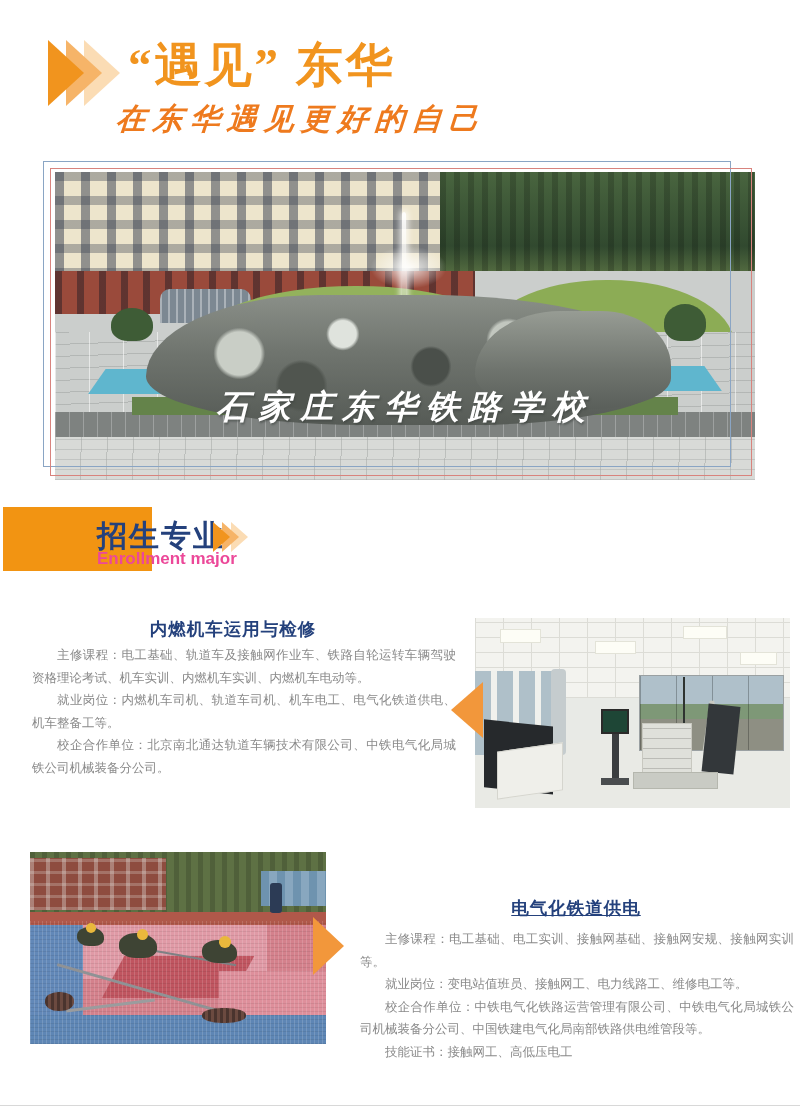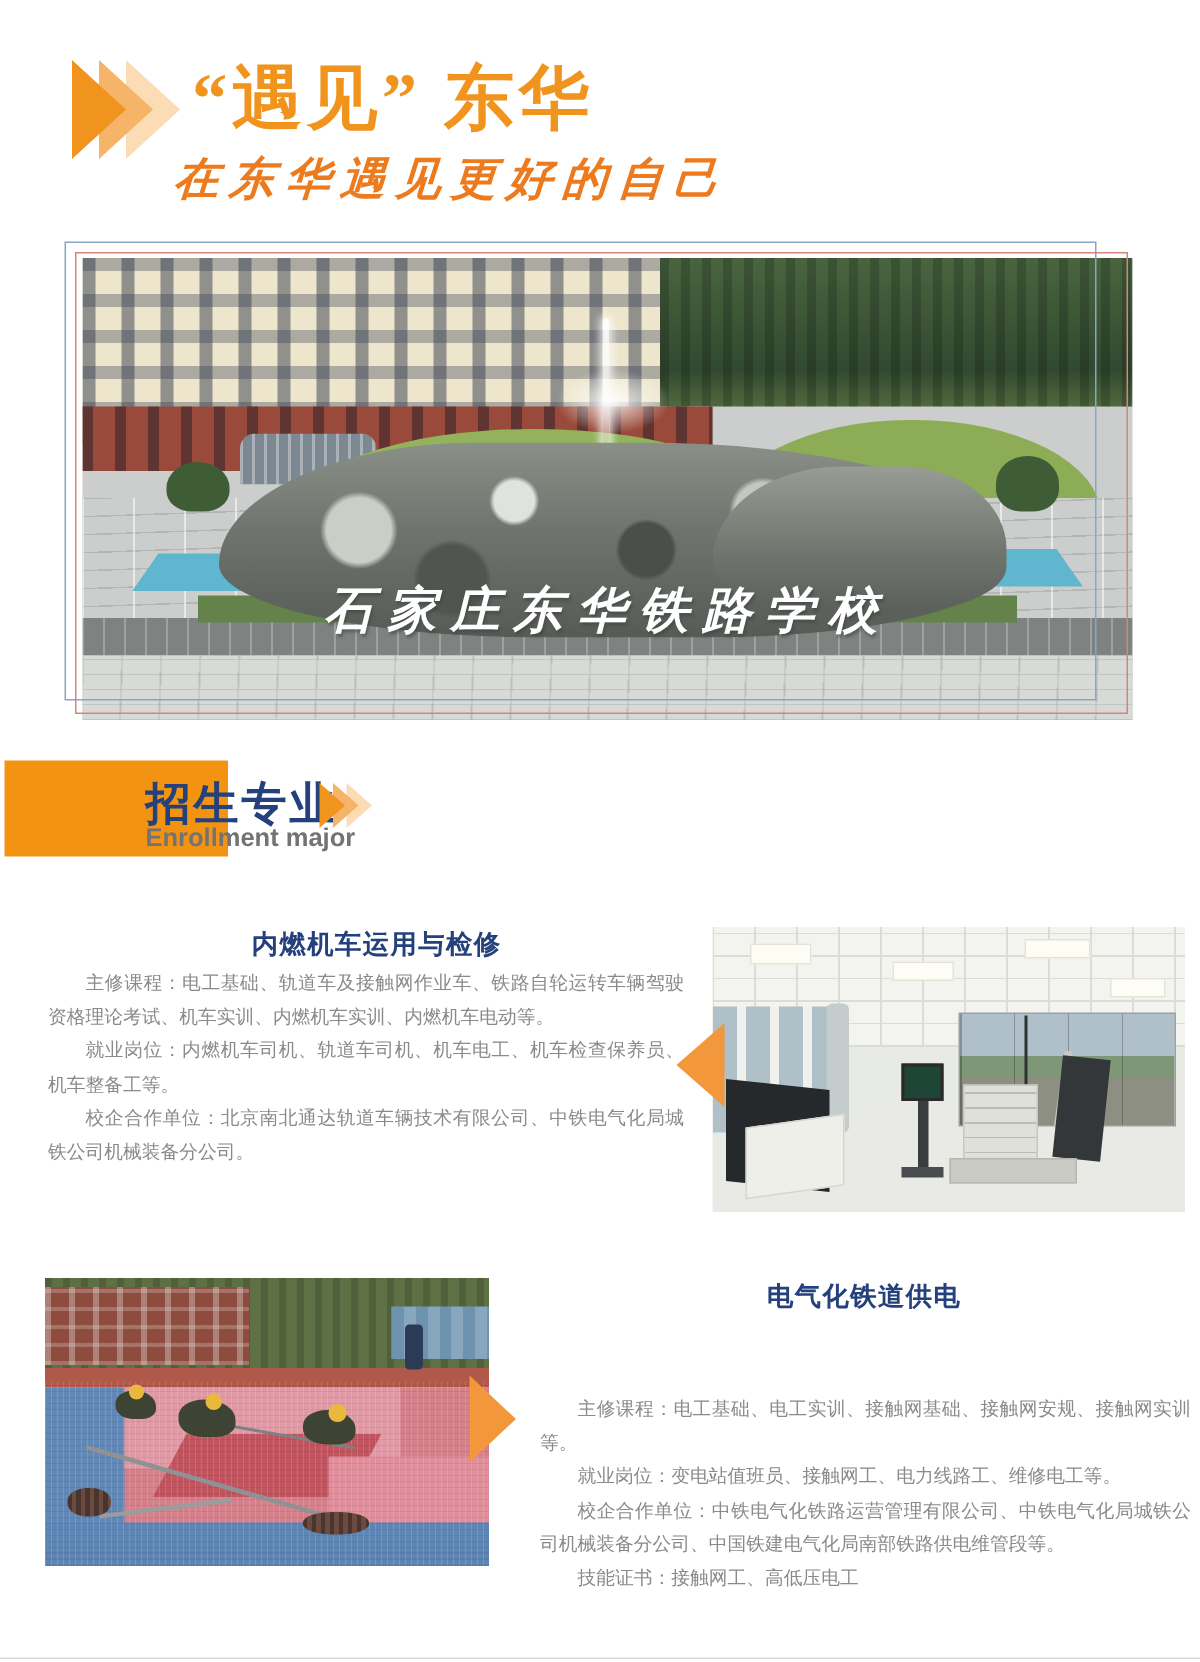--- a/index.html
+++ b/index.html
@@ -73,31 +73,31 @@
     border-radius:55% 45% 50% 45% / 80% 70% 40% 45%;
     background:linear-gradient(180deg,#979C94 0%, #6F746E 60%, #5A5F5A 100%); }
   .h-sign { left:0; top:69%; width:100%; text-align:center; z-index:5;
     font-family:Liberation Mono, monospace; font-style:italic; font-weight:bold;
     font-size:33px; color:#ffffff; letter-spacing:9px; white-space:nowrap;
     text-shadow:1px 2px 2px rgba(60,65,62,.55); }
 
   
   .sec-block { position:absolute; left:3px; top:507px; width:149px; height:64px; background:#F29412; }
   .sec-cn { position:absolute; left:97px; top:516px; font-size:30px; font-weight:bold; color:#24417C; letter-spacing:2px; white-space:nowrap; }
-  .sec-en { position:absolute; left:97px; top:549px; font-size:17px; font-weight:bold; color:#737373; white-space:nowrap;text-align:right; }
+  .sec-en { position:absolute; left:97px; top:549px; font-size:17px; font-weight:bold; color:#ec4899; white-space:nowrap;text-align:right; }
   .sec-chevrons { position:absolute; left:213px; top:522px; width:52px; height:30px; }
   .stri { position:absolute; width:0; height:0; border-top:15px solid transparent; border-bottom:15px solid transparent; }
   .stri.s1 { left:0; border-left:17px solid #F1941E; z-index:3; }
   .stri.s2 { left:9px; border-left:17px solid #F6B468; z-index:2; }
   .stri.s3 { left:18px; border-left:17px solid #FBDCB4; z-index:1; }
 
   
   .m-title { position:absolute; font-size:17.5px; font-weight:bold; color:#24417C; text-align:center; letter-spacing:1px; }
-  .m1-title { left:41px; top:617px; width:420px; }
-  .m2-title { left:360px; top:852px; width:432px; }
+  .m1-title { left:23px; top:617px; width:420px; }
+  .m2-title { left:360px; top:896px; width:432px;text-decoration:underline; }
   .m-paras { position:absolute; font-size:12.5px; line-height:22.5px; color:#8A8A8A; text-align:justify; }
   .m1-paras { left:32px; top:644px; width:424px; }
   .m2-paras { left:360px; top:928px; width:434px; }
   .m-paras p { margin:0; text-indent:2em; }
 
   .photo { position:absolute; overflow:hidden; background:#E9EAE5; }
   .photo * { position:absolute; }
   .photo1 { left:475px; top:618px; width:315px; height:190px; }
   .photo2 { left:30px; top:852px; width:296px; height:192px; }
 
@@ -215,21 +215,21 @@
   <div class="sec-en">Enrollment major</div>
   <div class="sec-chevrons">
     <div class="stri s3"></div>
     <div class="stri s2"></div>
     <div class="stri s1"></div>
   </div>
 
   <div class="m-title m1-title">内燃机车运用与检修</div>
   <div class="m-paras m1-paras">
     <p>主修课程：电工基础、轨道车及接触网作业车、铁路自轮运转车辆驾驶资格理论考试、机车实训、内燃机车实训、内燃机车电动等。</p>
-    <p>就业岗位：内燃机车司机、轨道车司机、机车电工、机车检查保养员、机车整备工等。</p>
+    <p>就业岗位：内燃机车司机、轨道车司机、机车电工、电气化铁道供电、机车整备工等。</p>
     <p>校企合作单位：北京南北通达轨道车辆技术有限公司、中铁电气化局城铁公司机械装备分公司。</p>
   </div>
   <div class="photo photo1">
     <div class="c-ceil"></div>
     <div class="c-light cl1"></div>
     <div class="c-light cl2"></div>
     <div class="c-light cl3"></div>
     <div class="c-light cl4"></div>
     <div class="c-wall"></div>
     <div class="c-win"></div>

